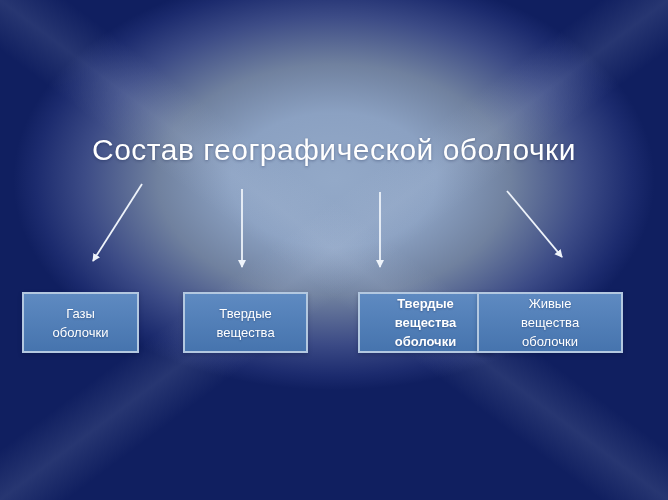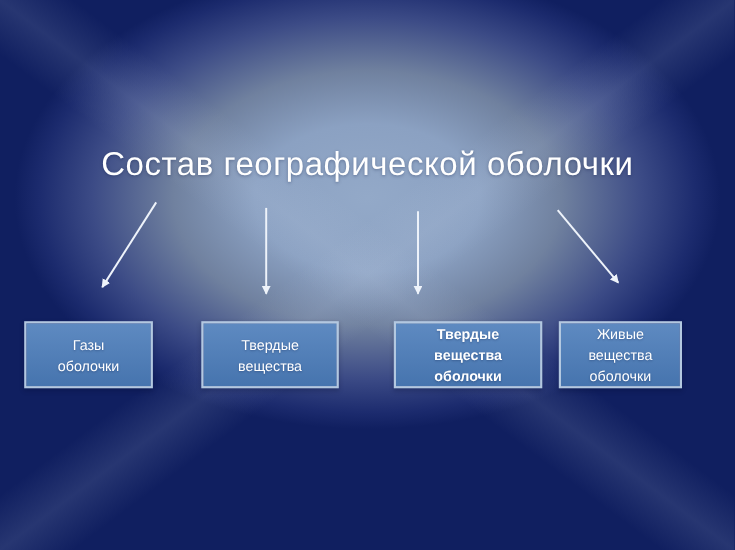--- a/index.html
+++ b/index.html
@@ -40,21 +40,21 @@
     background:linear-gradient(to bottom, var(--box-fill-top,#5e8ac1), var(--box-fill-bottom,#4674ae));
     border:2px solid var(--box-border,#b3c8e0);
     color:var(--box-text,#ffffff);
     font-size:13px; line-height:19px; text-align:center;
     text-shadow:0 1px 2px rgba(10,20,60,0.30);
     box-shadow:0 2px 4px rgba(5,12,45,0.25);
   }
   .box-1 { left:22px;  width:117px; }
   .box-2 { left:183px; width:125px; }
   .box-3 { left:358px; width:135px;font-weight:bold; }
-  .box-4 { left:508px; width:112px; }
+  .box-4 { left:477px; width:146px; }
   .box span { display:block; }
 </style>
 </head>
 <body>
 
 <div class="slide">
   <div class="rays"></div>
 
   <h1 class="title">Состав географической оболочки</h1>
 

